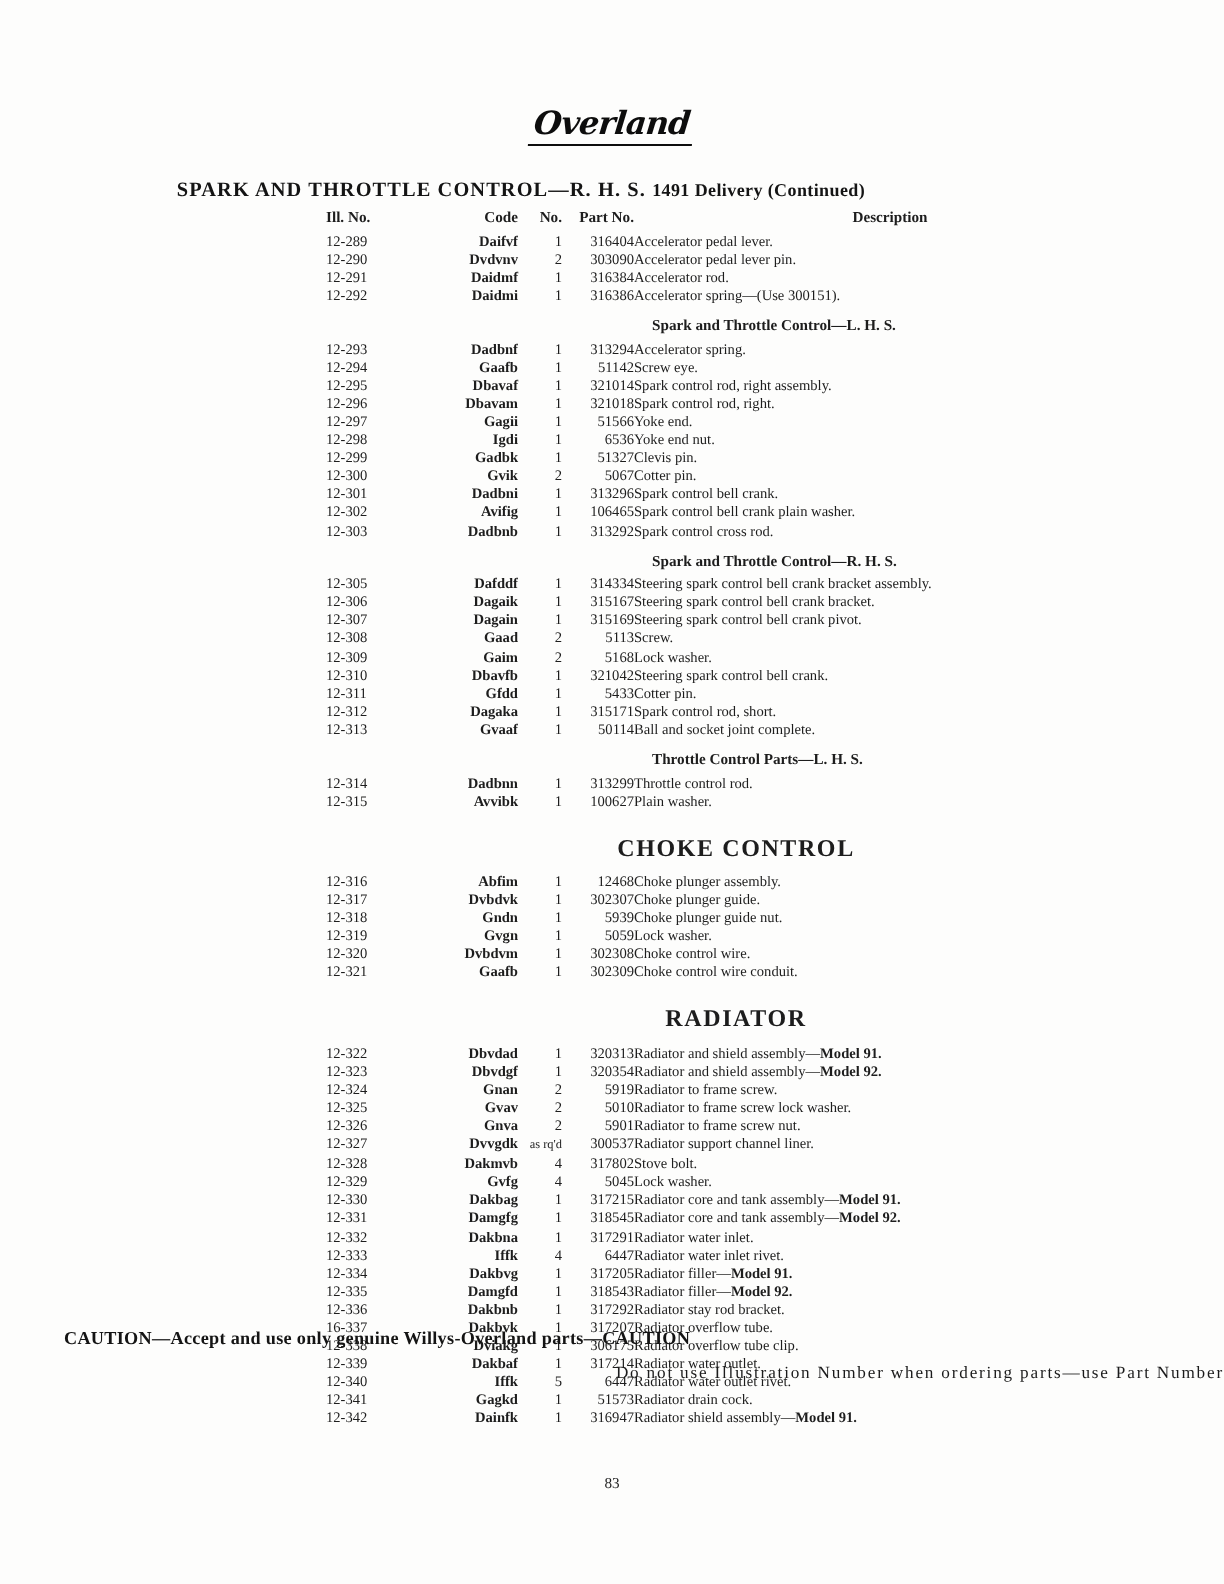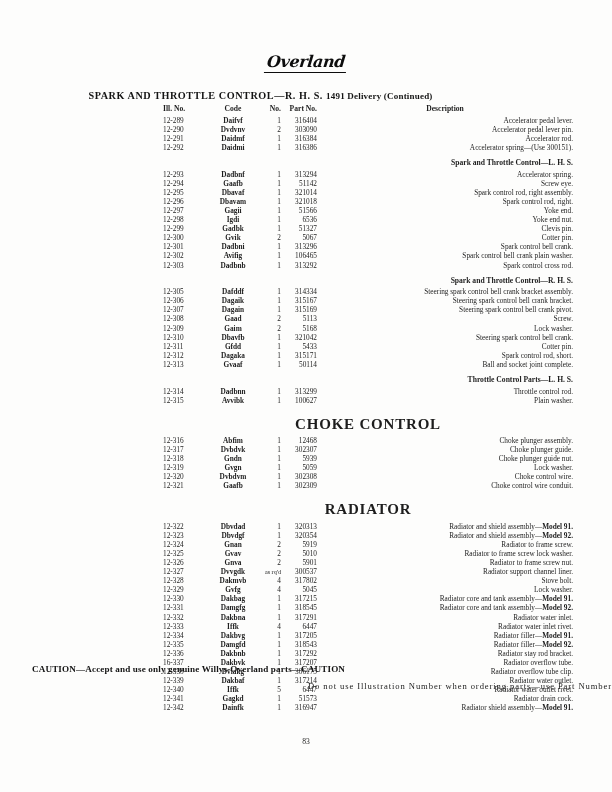--- a/index.html
+++ b/index.html
@@ -69,24 +69,24 @@
     font-size: 7.3px;
     line-height: 9.1px;
     color: #1d1d1d;
   }
   .parts-table td {
     padding: 0;
     vertical-align: baseline;
     white-space: nowrap;
   }
   .c-ill   { width: 44px; text-align: left; margin-top: 28px; }
-  .c-code  { width: 52px; text-align: center; font-weight: bold; padding-left: 5px; }
+  .c-code  { width: 52px; text-align: right; font-weight: bold; padding-left: 5px; }
   .c-qty   { width: 22px; text-align: right; padding-right: 4px; }
   .c-part  { width: 36px; text-align: right; }
-  .c-desc  { padding-left: 9px; text-align: right; }
+  .c-desc  { padding-left: 9px; text-align: left; }
 
   tr.hdr td {
     font-weight: bold;
     font-size: 7.6px;
     padding-bottom: 2.5px;
   }
   tr.hdr .c-desc { text-align: center; padding-left: 0; }
 
   
   tr.subhead td {
@@ -94,21 +94,21 @@
     font-size: 7.6px;
     padding-top: 6px;
     padding-bottom: 2.5px;
   }
   tr.subhead .c-desc { padding-left: 9px; }
 
   
   tr.majorhead td {
     text-align: center;
     font-weight: bold;
-    font-size: 15px;
+    font-size: 12px;
     letter-spacing: 0.8px;
     padding-top: 15px;
     padding-bottom: 7px;
   }
   .qty-text { font-size: 6.2px; font-weight: normal; letter-spacing: 0; }
   .model-bold { font-weight: bold; }
 
   
   .caution {
     position: absolute;

